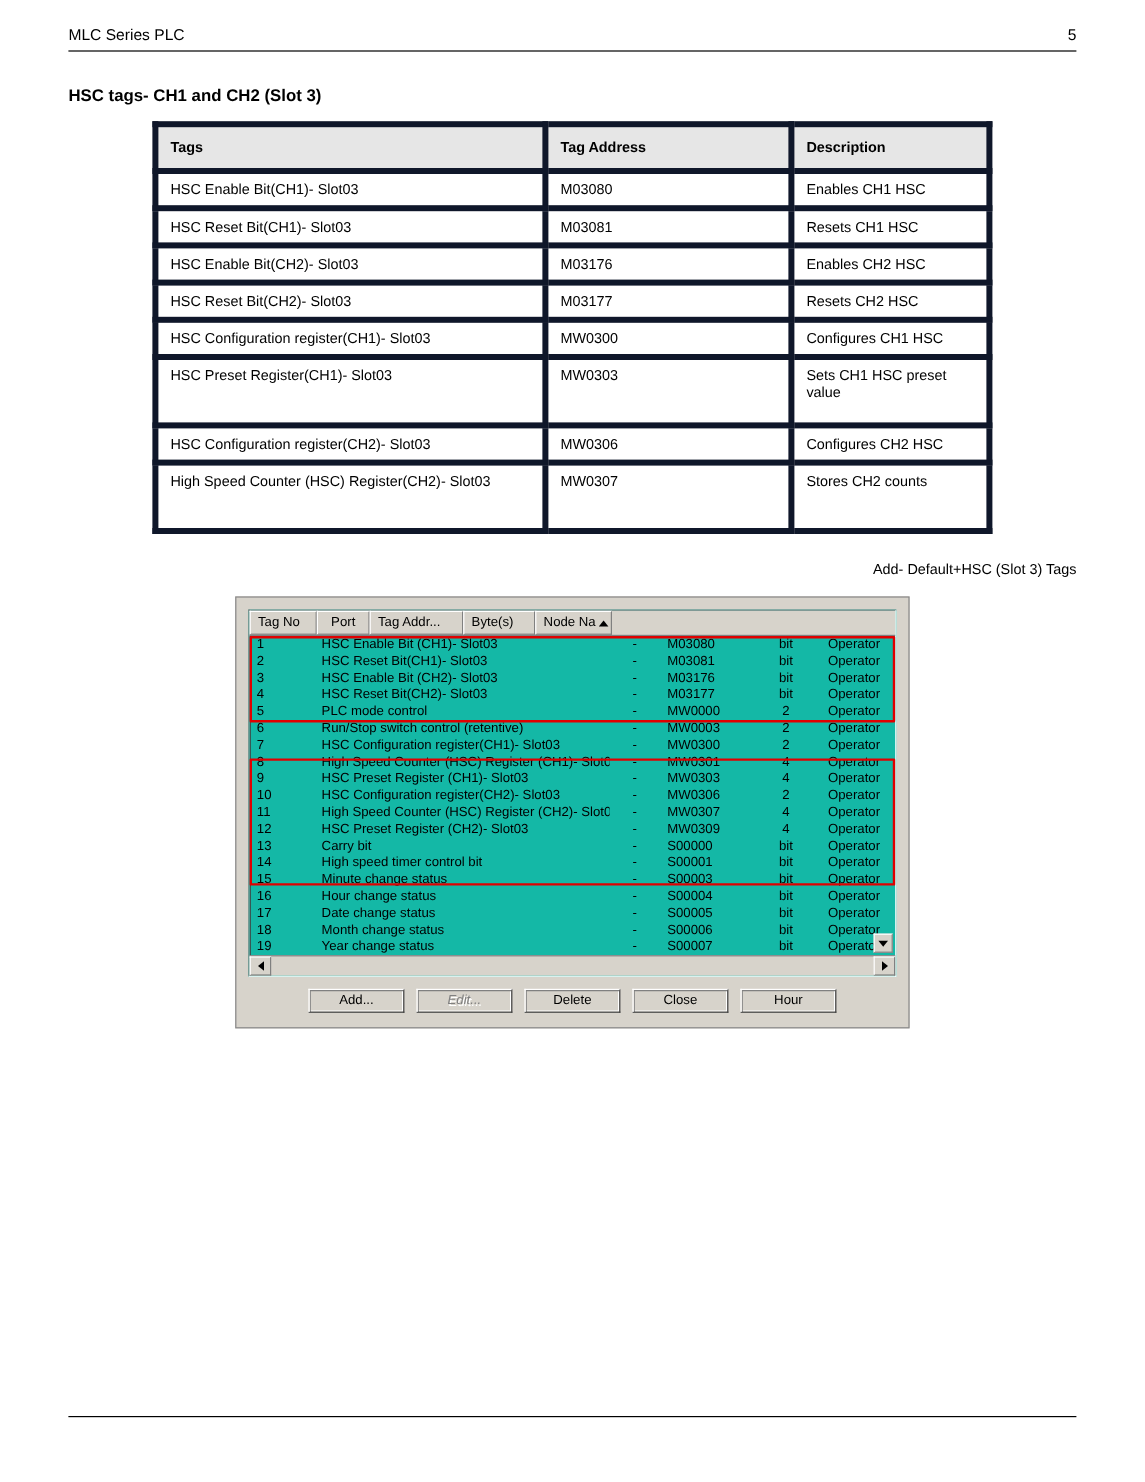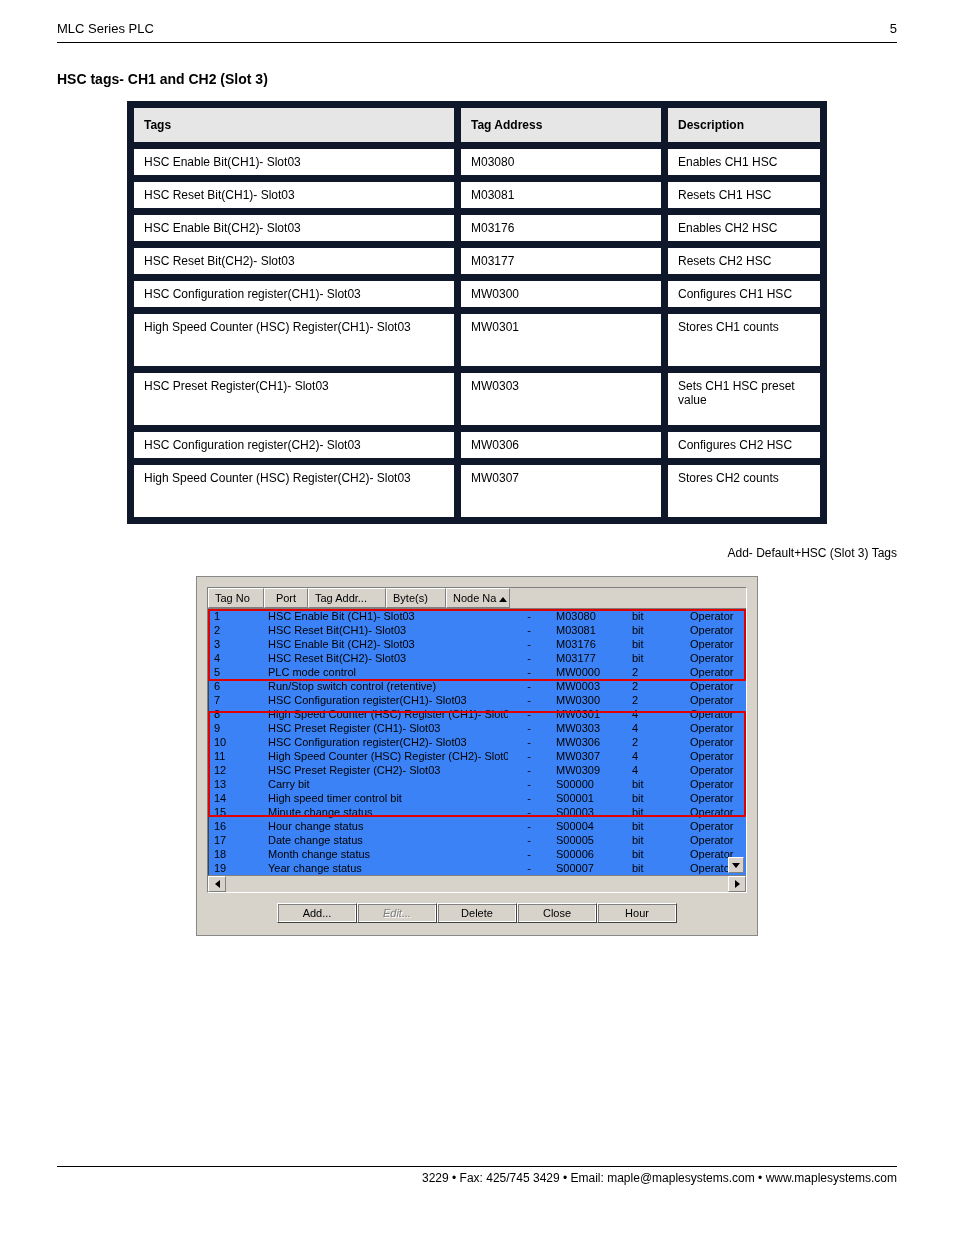--- a/index.html
+++ b/index.html
@@ -6,60 +6,60 @@
   body{width:954px;height:1235px;position:relative;font-family:Arial,Helvetica,sans-serif;color:#000;}
   .page{position:relative;width:840px;margin:0 auto;padding-top:21px;}
   .top-rule{border:none;border-top:1px solid #000;margin:0 0 18px 0;}
   .hdr{font-size:13px;margin-bottom:6px;}
   .hdr-left{display:inline-block;}
   .hdr-right{float:right;}
   .ptitle{font-weight:bold;font-size:14px;margin:28px 0 14px 0;}
 
   
   table.spec{border-collapse:collapse;width:700px;margin:0 auto 22px auto;font-size:12px;}
-  table.spec th,table.spec td{border:7px solid #0f172a;vertical-align:top;}
+  table.spec th,table.spec td{border:5px solid #0f172a;vertical-align:top;}
   table.spec th{background:#e6e6e6;font-weight:bold;padding:10px 10px;text-align:left;}
   table.spec td{padding:6px 10px;}
   table.spec td:nth-child(1){width:300px;}
   table.spec td:nth-child(2){width:180px;}
   .spec tr.tall td{height:40px;}
 
   .caption{text-align:right;font-size:12px;margin:8px 0 16px 0;}
 
   
   .shot{width:540px;margin:0 auto;background:#d7d3cb;border:1px solid #888;padding:10px 10px 12px 10px;font-family:'MS Sans Serif','Segoe UI',Tahoma,sans-serif;font-size:11px;color:#000;position:relative;}
-  .tagwin{background:#3b82f6;border:1px solid #808080;border-right-color:#fff;border-bottom-color:#fff;box-shadow:inset 1px 1px 0 #404040;}
+  .tagwin{background:#14b8a6;border:1px solid #808080;border-right-color:#fff;border-bottom-color:#fff;box-shadow:inset 1px 1px 0 #404040;}
   .hdrrow{display:flex;background:#d7d3cb;border-bottom:1px solid #808080;}
   .hdrcell{padding:3px 6px;border:1px solid #fff;border-top-color:#fff;border-left-color:#fff;border-right-color:#808080;border-bottom-color:#808080;font-size:11px;white-space:nowrap;overflow:hidden;}
   .c-no{width:42px;}
   .c-name{flex:1;}
   .c-port{width:30px;text-align:center;}
   .c-addr{width:64px;}
   .c-bytes{width:46px;}
   .c-node{width:50px;}
   .rows{position:relative;}
   .trow{display:flex;padding:0;}
   .tcell{padding:1px 6px;font-size:11px;white-space:nowrap;overflow:hidden;}
   .trow .c-no{width:42px;}
   .trow .c-name{flex:1;}
   .trow .c-port{width:30px;text-align:center;}
   .trow .c-addr{width:64px;}
-  .trow .c-bytes{width:46px;}
+  .trow .c-bytes{width:46px;text-align:center;}
   .trow .c-node{width:50px;overflow:hidden;}
   .sortarrow{display:inline-block;width:0;height:0;border-left:4px solid transparent;border-right:4px solid transparent;border-bottom:5px solid #000;margin-left:3px;vertical-align:middle;}
   .redbox{position:absolute;border:2px solid #e00000;border-radius:1px;pointer-events:none;}
   .scroll-x{height:16px;background:#d7d3cb;border-top:1px solid #808080;display:flex;}
   .sx-btn{width:16px;border:1px solid #fff;border-right-color:#808080;border-bottom-color:#808080;display:flex;align-items:center;justify-content:center;}
   .sx-track{flex:1;}
   .tri-l{width:0;height:0;border-top:4px solid transparent;border-bottom:4px solid transparent;border-right:5px solid #000;}
   .tri-r{width:0;height:0;border-top:4px solid transparent;border-bottom:4px solid transparent;border-left:5px solid #000;}
   .dd-arrow{position:absolute;top:2px;right:2px;width:14px;height:14px;border:1px solid #fff;border-right-color:#808080;border-bottom-color:#808080;display:flex;align-items:center;justify-content:center;background:#d7d3cb;}
   .tri-d{width:0;height:0;border-left:4px solid transparent;border-right:4px solid transparent;border-top:5px solid #000;}
 
-  .btnbar{display:flex;justify-content:center;gap:0;margin-top:10px;}
+  .btnbar{display:flex;justify-content:center;gap:10px;margin-top:10px;}
   .wbtn{width:78px;padding:3px 0;text-align:center;border:1px solid #404040;border-top-color:#fff;border-left-color:#fff;background:#d7d3cb;font-size:11px;box-shadow:1px 1px 0 #808080 inset, -1px -1px 0 #fff inset;}
   .wbtn.disabled{color:#808080;text-shadow:1px 1px 0 #fff;font-style:italic;}
 
   
   .foot-block{position:absolute;bottom:50px;left:57px;right:57px;}
   .foot-rule{border:none;border-top:1px solid #000;margin:10px 0 4px 0;}
   .foot-text{font-size:12px;text-align:right;white-space:nowrap;}
 </style>
 </head>
 <body>
@@ -99,25 +99,20 @@
         </tr>
         <tr>
           <td>HSC Reset Bit(CH2)- Slot03</td>
           <td>M03177</td>
           <td>Resets CH2 HSC</td>
         </tr>
         <tr>
           <td>HSC Configuration register(CH1)- Slot03</td>
           <td>MW0300</td>
           <td>Configures CH1 HSC</td>
-        </tr>
-        <tr class="tall">
-          <td>High Speed Counter (HSC) Register(CH1)- Slot03</td>
-          <td>MW0301</td>
-          <td>Stores CH1 counts</td>
         </tr>
         <tr class="tall">
           <td>HSC Preset Register(CH1)- Slot03</td>
           <td>MW0303</td>
           <td>Sets CH1 HSC preset value</td>
         </tr>
         <tr>
           <td>HSC Configuration register(CH2)- Slot03</td>
           <td>MW0306</td>
           <td>Configures CH2 HSC</td>
@@ -318,14 +313,13 @@
       <div class="wbtn disabled">Edit...</div>
       <div class="wbtn">Delete</div>
       <div class="wbtn">Close</div>
       <div class="wbtn">Hour</div>
     </div>
   </div>
 </div>
 
 <div class="foot-block">
   <hr class="foot-rule">
-  <div class="foot-text">3229 • Fax: 425/745 3429 • Email: maple@maplesystems.com • www.maplesystems.com</div>
 </div>
 
 </body></html>

